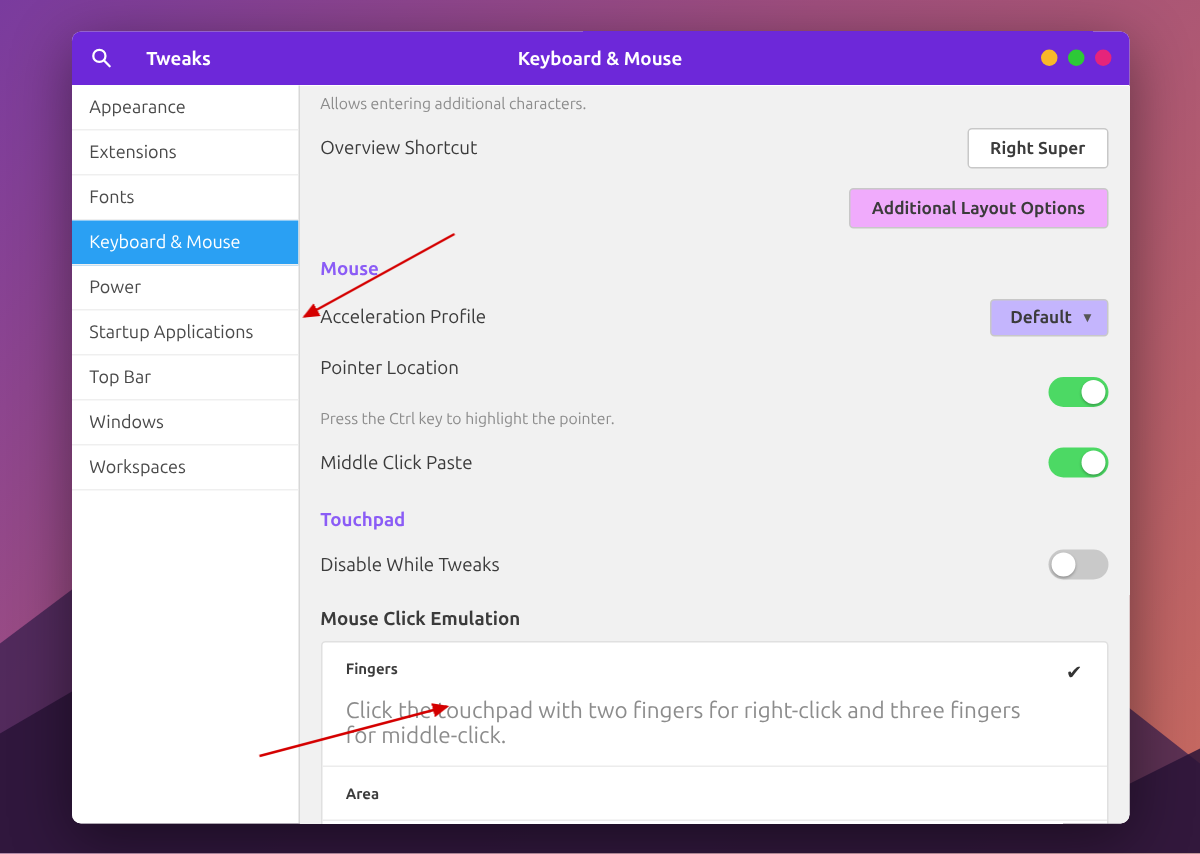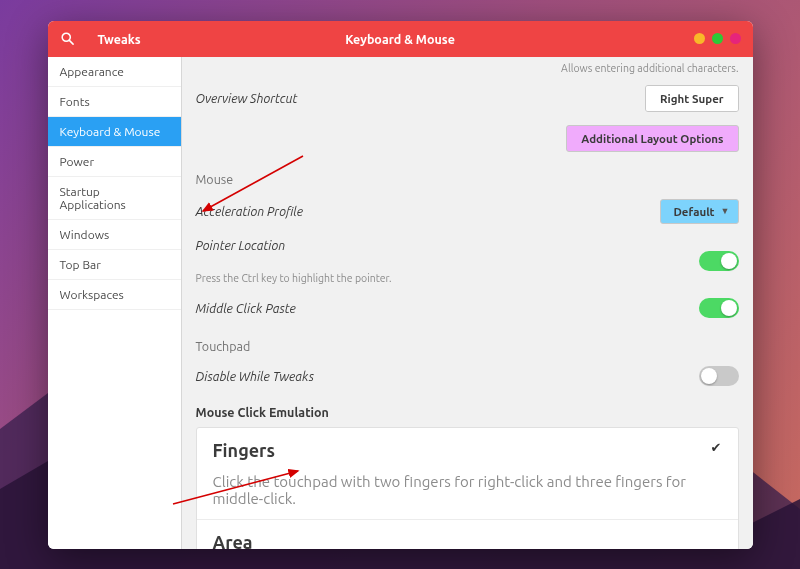--- a/index.html
+++ b/index.html
@@ -23,21 +23,21 @@
     background: #fff;
     border-radius: 6px;
     box-shadow: 0 10px 40px rgba(0,0,0,0.45);
     overflow: hidden;
     display: flex;
     flex-direction: column;
     position: relative;
     z-index: 2;
   }
   .titlebar {
-    background: #ef4444;
+    background: #6d28d9;
     color: #fff;
     height: 36px;
     display: flex;
     align-items: center;
     padding: 0 12px;
     flex-shrink: 0;
     position: relative;
   }
   .search-icon { width: 16px; height: 16px; display: flex; align-items: center; justify-content: center; }
   .search-icon svg { width: 15px; height: 15px; stroke: #fff; }
@@ -49,51 +49,51 @@
   .win-dots { margin-left: auto; display: flex; gap: 7px; }
   .dot { width: 11px; height: 11px; border-radius: 50%; }
   .dot.min { background: #f9b829; }
   .dot.max { background: #2dc937; }
   .dot.close { background: #e6247b; }
 
   .body {
     flex: 1; display: flex; min-height: 0;
   }
   .sidebar {
-    width: 134px; flex-shrink: 0; background: #fff;
+    width: 152px; flex-shrink: 0; background: #fff;
     border-right: 1px solid #d7d7d7;
     overflow-y: auto;
   }
   .sidebar-item {
     padding: 8px 12px;
     font-size: 12px;
     color: #4a4a4a;
     border-bottom: 1px solid #efefef;
     cursor: pointer;
   }
   .sidebar-item.active {
     background: #2aa0f3;
     color: #fff;
   }
 
   .main {
     flex: 1; background: #f1f1f1; overflow-y: auto;
     padding: 0 14px 14px 14px;
   }
   .hint-top {
-    color: #8c8c8c; font-size: 10.5px; padding: 5px 0 4px 0; text-align: right;
+    color: #8c8c8c; font-size: 10.5px; padding: 5px 0 4px 0;
   }
   .row {
     display: flex; align-items: center; padding: 7px 0;
   }
   .row .labelcol { flex: 1; }
-  .row .labelcol .primary { font-size: 12.5px; color: #3b3b3b; font-style: italic; }
+  .row .labelcol .primary { font-size: 12.5px; color: #3b3b3b; }
   .row .labelcol .hint { font-size: 10.5px; color: #8c8c8c; margin-top: 20px; }
   .section-title {
-    font-size: 12.5px; font-weight: 400; color: #737373;
+    font-size: 12.5px; font-weight: 700; color: #8b5cf6;
     padding: 14px 0 6px 0;
   }
   .sub-section-title {
     font-size: 12.5px; font-weight: 700; color: #3b3b3b;
     padding: 12px 0 8px 0;
   }
 
   .seg-group {
     display: inline-flex; border: 1px solid #c8c8c8; border-radius: 3px; overflow: hidden;
     background: #fff;
@@ -108,21 +108,21 @@
   .outline-btn {
     display: inline-block; border: 1px solid #c8c8c8; border-radius: 3px;
     padding: 6px 14px; font-size: 11.5px; background: #f0abfc; color: #3b3b3b;
     cursor: pointer; font-weight: 600;
   }
   .right-align { display: flex; justify-content: flex-end; padding: 6px 0; }
 
   .combo {
     display: inline-flex; align-items: center;
     border: 1px solid #c8c8c8; border-radius: 3px;
-    padding: 5px 8px 5px 12px; font-size: 11.5px; background: #7dd3fc;
+    padding: 5px 8px 5px 12px; font-size: 11.5px; background: #c4b5fd;
     cursor: pointer; font-weight: 600; color: #3b3b3b; gap: 6px;
   }
   .combo .caret { font-size: 9px; color: #555; }
 
   .switch {
     width: 40px; height: 20px; border-radius: 20px; position: relative;
     flex-shrink: 0; cursor: pointer;
   }
   .switch .knob {
     width: 16px; height: 16px; background: #fff; border-radius: 50%;
@@ -135,21 +135,21 @@
 
   .emulation-box {
     background: #fff; border: 1px solid #e0e0e0; border-radius: 3px;
   }
   .em-item {
     padding: 12px 16px; border-bottom: 1px solid #ececec;
     display: flex; align-items: flex-start; cursor: pointer;
   }
   .em-item:last-child { border-bottom: none; }
   .em-item .txt { flex: 1; }
-  .em-item .txt .t1 { font-size: 18px; font-weight: 700; color: #3b3b3b; }
+  .em-item .txt .t1 { font-size: 10px; font-weight: 700; color: #3b3b3b; }
   .em-item .txt .t2 { font-size: 15px; color: #8c8c8c; margin-top: 13px; }
   .em-item .check { font-size: 13px; color: #333; padding-left: 10px; }
 
   
   .arrow { position: absolute; pointer-events: none; z-index: 5; }
 </style>
 </head>
 <body>
 
 <div class="bg-mountain">
@@ -174,26 +174,27 @@
       <span class="dot min"></span>
       <span class="dot max"></span>
       <span class="dot close"></span>
     </div>
   </div>
 
   <div class="body">
 
     <div class="sidebar">
       <div class="sidebar-item"><span>Appearance</span></div>
+      <div class="sidebar-item"><span>Extensions</span></div>
       <div class="sidebar-item"><span>Fonts</span></div>
       <div class="sidebar-item active"><span>Keyboard &amp; Mouse</span></div>
       <div class="sidebar-item"><span>Power</span></div>
       <div class="sidebar-item"><span>Startup Applications</span></div>
+      <div class="sidebar-item"><span>Top Bar</span></div>
       <div class="sidebar-item"><span>Windows</span></div>
-      <div class="sidebar-item"><span>Top Bar</span></div>
       <div class="sidebar-item"><span>Workspaces</span></div>
     </div>
 
     <div class="main">
       <div class="hint-top">Allows entering additional characters.</div>
 
       <div class="row">
         <div class="labelcol">
           <div class="primary">Overview Shortcut</div>
         </div>

